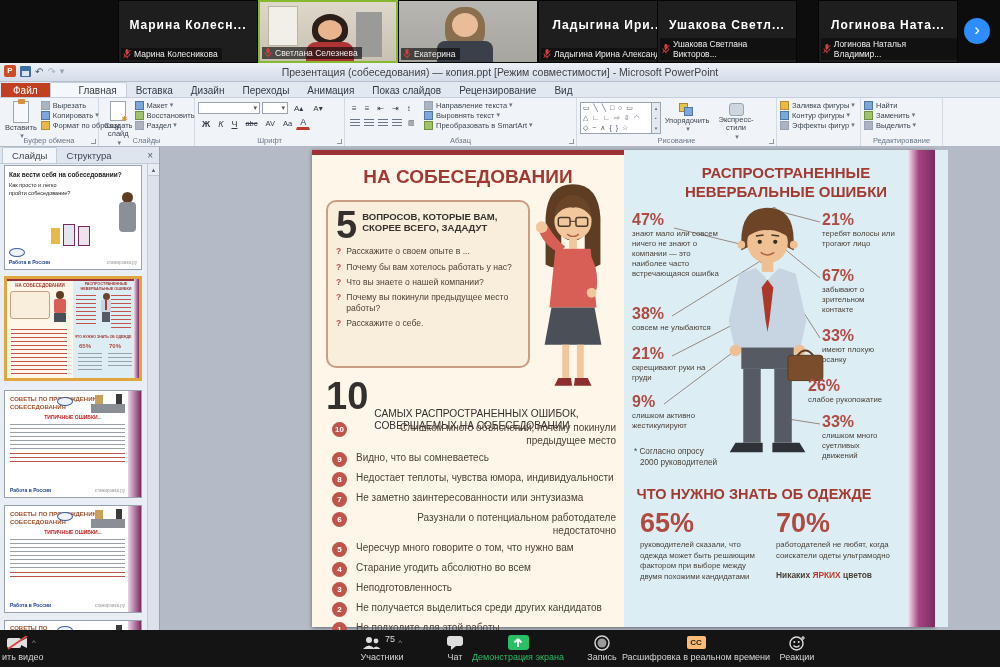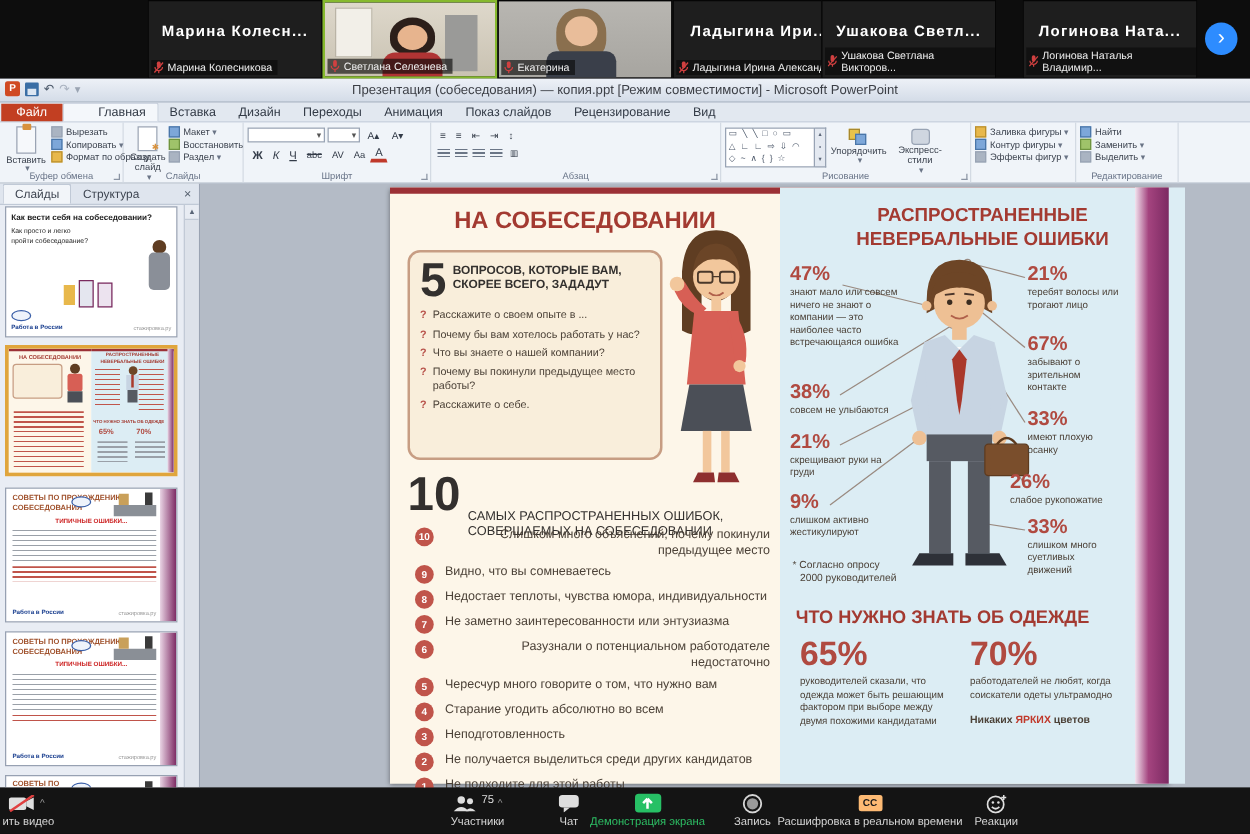--- a/index.html
+++ b/index.html
@@ -42,21 +42,21 @@
   .tab.active { background:#f4f7fb; border:1px solid #c6cedb; border-bottom:none;
     border-radius:2px 2px 0 0;padding-left:28px; }
 
   .ribbon { height:49px; background:#f0f4f9; border-bottom:1px solid #aeb8c6; display:flex; }
   .rgroup { position:relative; border-right:1px solid #d3dae3; padding:2px 3px 10px; height:100%; }
   .gtitle { position:absolute; left:0; right:0; bottom:1px; text-align:center; font-size:7.5px; color:#6a7589; }
   .dlg { position:absolute; right:2px; bottom:2px; width:5px; height:5px;
     border-right:1px solid #8a94a4; border-bottom:1px solid #8a94a4; cursor:pointer; }
   .bigbtn { display:inline-flex; flex-direction:column; align-items:center; justify-content:flex-start;
     font-size:7.5px; color:#3d4450; text-align:center; line-height:1.1; padding:1px 2px; cursor:pointer; }
-  .smallrow { display:flex; align-items:center; font-size:7.5px; color:#3d4450; margin:1px 0;
+  .smallrow { display:flex; font-size:7.5px; color:#3d4450; margin:1px 0;
     white-space:nowrap; cursor:pointer; }
   .ic { display:inline-block; width:9px; height:9px; margin-right:3px; border:1px solid #98a3b4;
     background:#dfe6f0; flex:0 0 auto; }
   .ic.orange { background:#e8b84b; border-color:#b98f2e; }
   .ic.green { background:#9fc36a; border-color:#6f9440; }
   .ic.blue  { background:#7da7d9; border-color:#4a76a8; }
   .ic.gray  { background:#aab4c2; }
   .caret { color:#6a7486; font-size:7px; margin-left:2px; }
   .paste-ico { width:16px; height:22px; background:#f6f8fb; border:1px solid #9aa4b4; position:relative; margin-bottom:1px; }
   .paste-ico:after { content:""; position:absolute; left:4px; top:-3px; width:7px; height:5px; background:#d8913c; border-radius:1px; }
@@ -346,20 +346,37 @@
             <span class="fbtn" style="font-size:8px">⇥</span>
             <span class="fbtn" style="font-size:8px">↕</span>
           </div>
           <div style="display:flex;align-items:center;margin-top:4px">
             <span class="al-ic"></span>
             <span class="al-ic"></span>
             <span class="al-ic"></span>
             <span class="al-ic"></span>
             <span class="fbtn" style="font-size:7px">▥</span>
           </div>
+        </div>
+        <div>
+          <div class="smallrow">
+              <span class="ic gray"></span>
+              <span>Направление текста</span>
+              <span class="caret">▾</span>
+            </div>
+          <div class="smallrow">
+              <span class="ic blue"></span>
+              <span>Выровнять текст</span>
+              <span class="caret">▾</span>
+            </div>
+          <div class="smallrow">
+              <span class="ic green"></span>
+              <span>Преобразовать в SmartArt</span>
+              <span class="caret">▾</span>
+            </div>
         </div>
       </div>
       <div class="gtitle">Абзац</div>
       <div class="dlg"></div>
     </div>
 
     <div class="rgroup" style="width:200px">
       <div style="display:flex;align-items:flex-start;margin-top:2px">
         <div style="display:flex">
           <div class="shapes-panel">▭ ╲ ╲ □ ○ ▭<br>△ ∟ ∟ ⇨ ⇩ ◠<br>◇ ~ ∧ { } ☆</div>

